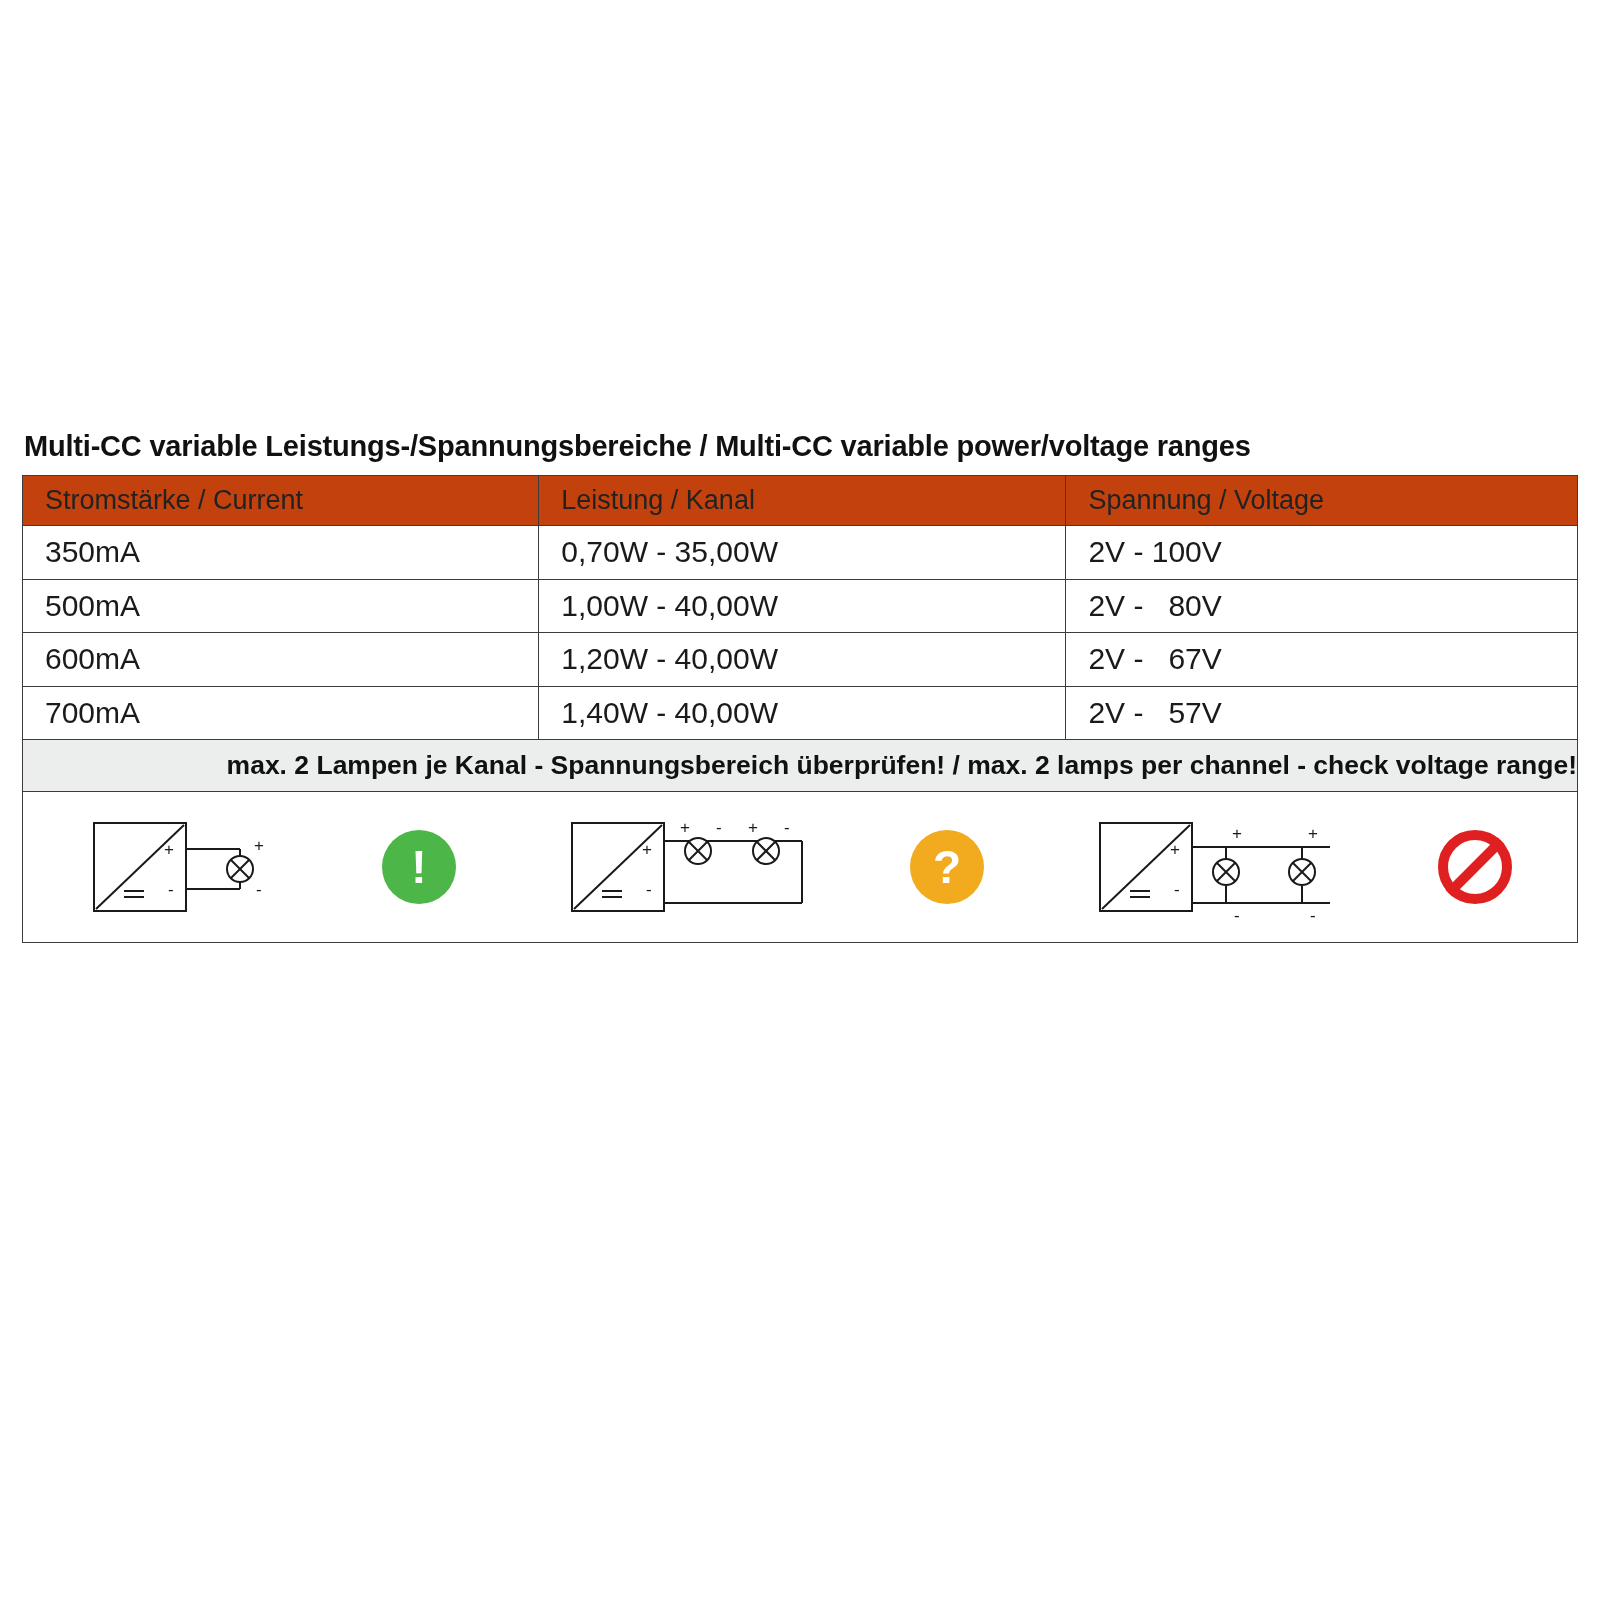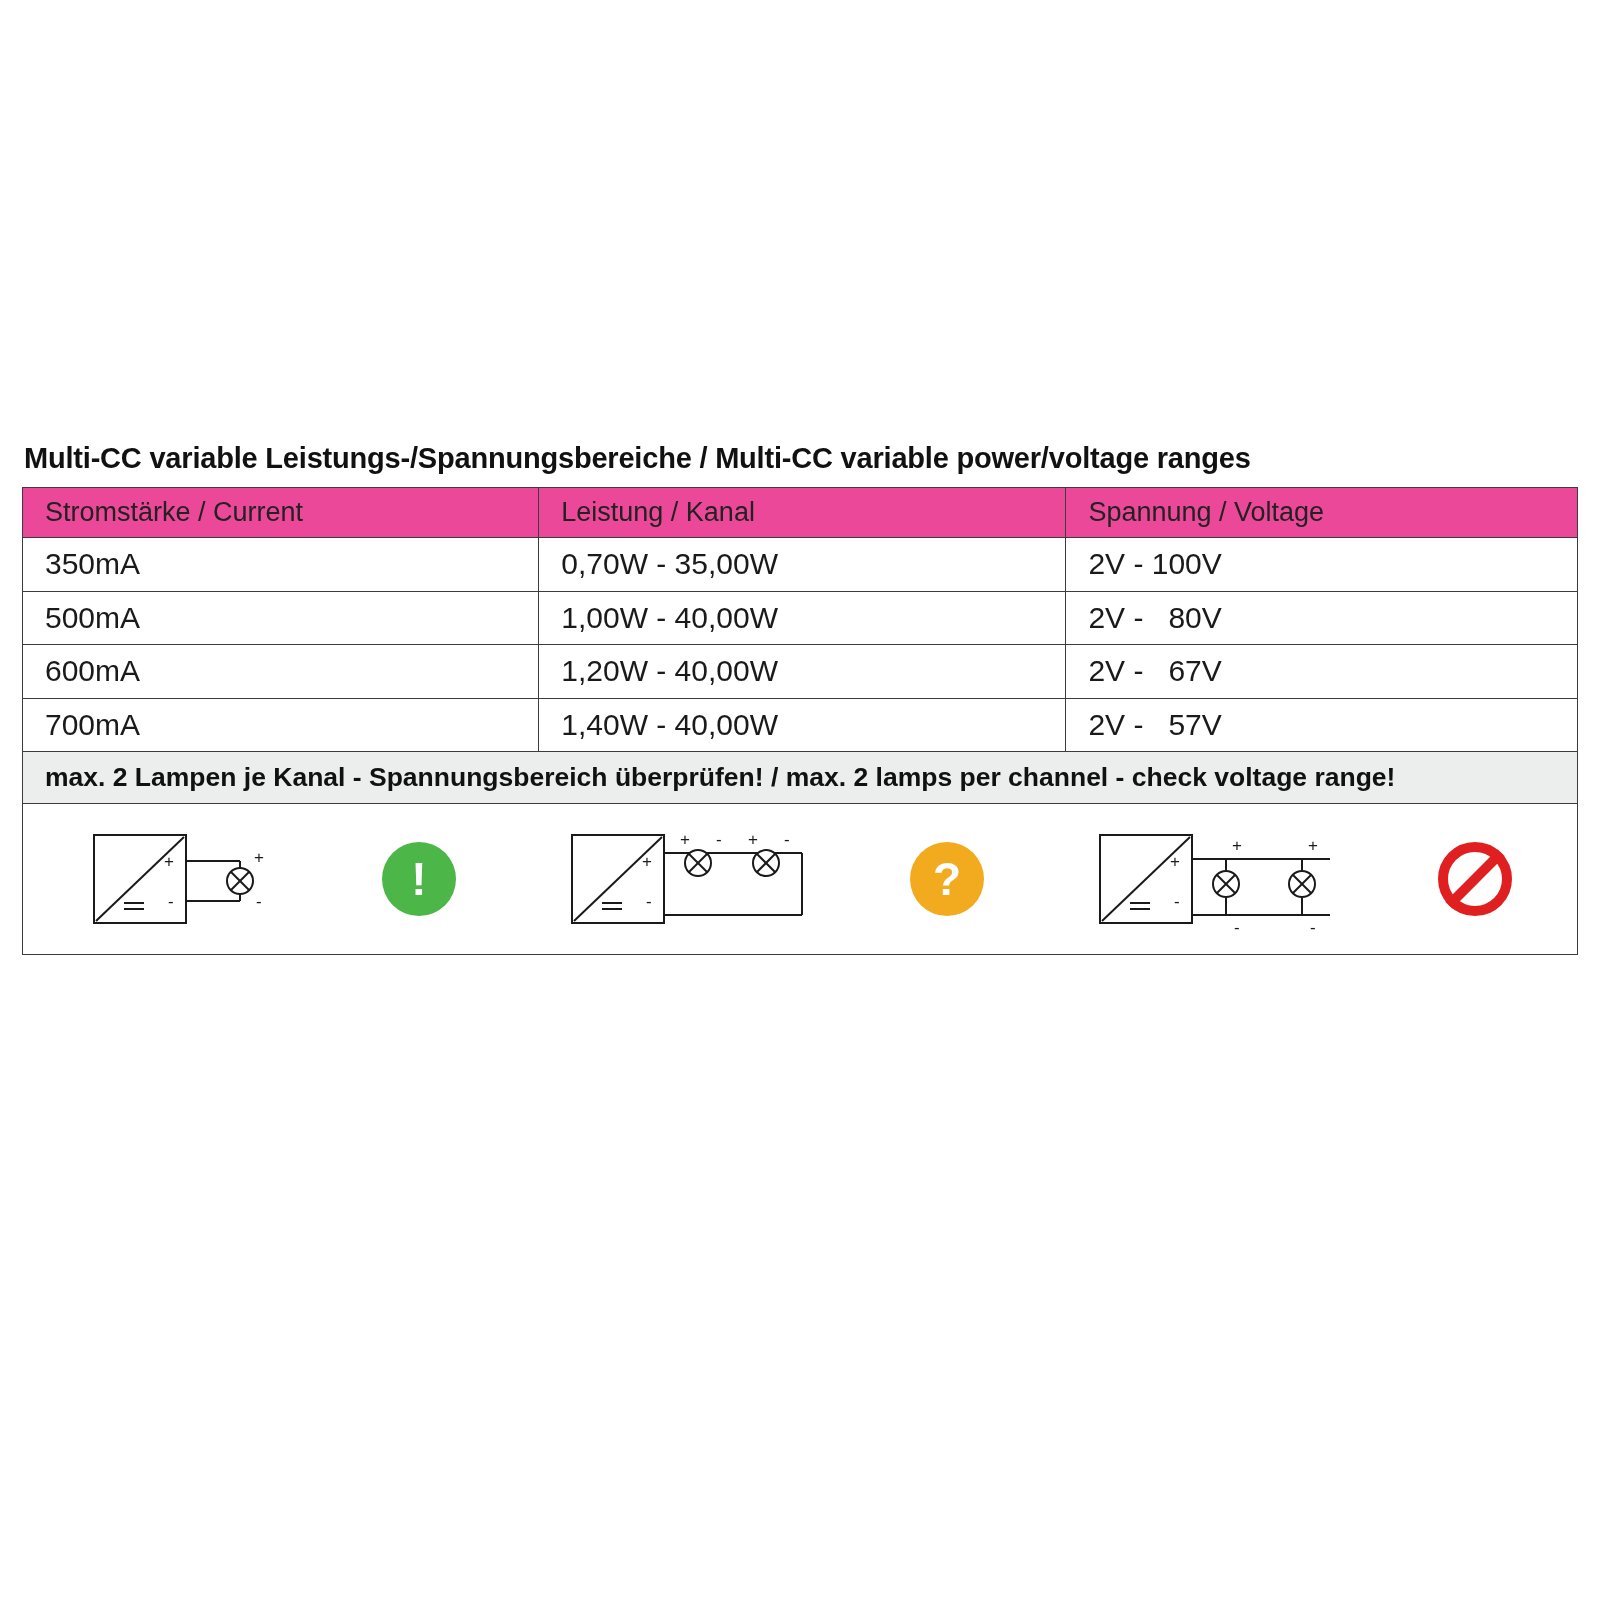--- a/index.html
+++ b/index.html
@@ -21,21 +21,21 @@
     left: 22px;
     top: 430px;
     width: 1556px;
   }
 
   .title {
     font-size: 29px;
     font-weight: bold;
     letter-spacing: -0.2px;
     color: #111111;
-    margin: 12px 0 12px 2px;
+    margin: 0 0 12px 2px;
     white-space: nowrap;
   }
 
   table.spec {
     border-collapse: collapse;
     width: 100%;
     table-layout: fixed;
   }
 
   table.spec td, table.spec th {
@@ -52,42 +52,43 @@
     white-space: pre;
   }
 
   thead .cell {
     font-size: 27px;
     font-weight: normal;
     color: #222222;
   }
 
   thead tr {
-    background: #ec4899;
+    background: #c2410c;
     margin-left: 12px;
   }
 
   tbody tr {
     background: #ffffff;
   }
 
   .col-current { width: 33.2%; }
   .col-power   { width: 33.9%; }
   .col-voltage { width: 32.9%; }
 
   .note-row td {
     background: #eceded;
     border: 1px solid #3c3c3c;
   }
   .note {
-    padding: 10px 12px 10px 22px;
+    padding: 10px 0 10px 22px;
     font-size: 26.5px;
     font-weight: bold;
     white-space: nowrap;
     color: #111111;
+    text-align: right;
   }
 
   .diagram-row td {
     background: #ffffff;
     border: 1px solid #3c3c3c;
     border-top: none;
     height: 150px;
   }
 
   .diagrams {

